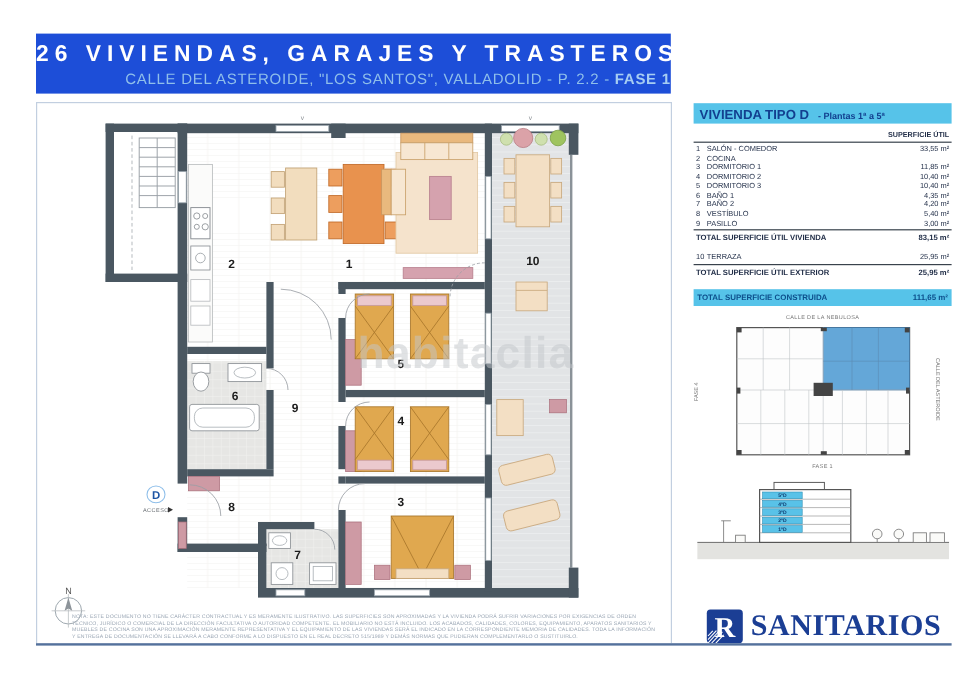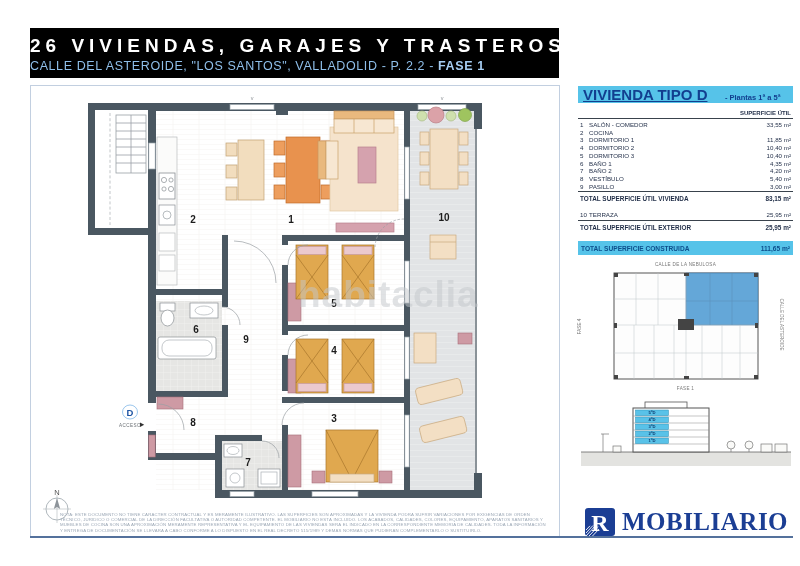--- a/index.html
+++ b/index.html
@@ -1,41 +1,41 @@
 <!DOCTYPE html>
 <html><head>
 <meta charset="utf-8">
 <style>
   html,body{margin:0;padding:0;background:#fff;}
   .page{position:relative;width:800px;height:566px;background:#ffffff;overflow:hidden;
         font-family:"Liberation Sans",sans-serif;}
 
   
-  .header{position:absolute;left:30px;top:28px;width:529px;height:50px;background:#000000;
-          text-align:left;color:#fff;}
+  .header{position:absolute;left:30px;top:28px;width:529px;height:50px;background:#1d4ed8;
+          text-align:right;color:#fff;}
   .header .title{font-size:19px;font-weight:bold;letter-spacing:5px;padding-top:7px;white-space:nowrap;}
   .header .subtitle{font-size:12.5px;color:#8FBFEA;letter-spacing:.6px;margin-top:2px;white-space:nowrap;}
   .header .subtitle .phase{font-weight:bold;color:#A6CDF2;}
 
   
   .plan-frame{position:absolute;left:30px;top:85px;width:528px;height:450px;
               border:1px solid #c2cfe0;border-bottom:none;}
   .bottom-line{position:absolute;left:30px;top:536px;width:763px;height:2px;background:#54719C;}
   .plan-svg{position:absolute;left:30px;top:85px;}
 
   
   .disclaimer{position:absolute;left:60px;top:512px;width:676px;font-size:6px;line-height:1.25;
               color:#9AA6B4;transform:scale(0.72);transform-origin:0 0;letter-spacing:.2px;}
 
   
   .sidebar{position:absolute;left:578px;top:86px;width:215px;color:#1f2c46;}
   .s-title{height:17px;line-height:17px;background:#56C3E9;color:#123F8F;padding-left:5px;
            white-space:nowrap;}
-  .s-title .t1{font-size:15px;font-weight:bold;text-decoration:underline;}
-  .s-title .t2{font-size:7.5px;font-weight:bold;margin-left:13px;}
+  .s-title .t1{font-size:11px;font-weight:bold;}
+  .s-title .t2{font-size:7.5px;font-weight:bold;margin-left:3px;}
   .s-colhead{text-align:right;font-size:6px;font-weight:bold;padding:7px 2px 2px 2px;
              border-bottom:1.3px solid #39424c;}
   .s-rows{padding:2px 2px 1px 2px;}
   .s-row{display:flex;font-size:6.2px;line-height:7.7px;}
   .s-row .rn{width:9px;}
   .s-row .rl{flex:1;}
   .s-total,.s-total2{display:flex;font-size:6.4px;font-weight:bold;padding:2.5px 2px;
                      border-top:1.3px solid #39424c;}
   .s-total .rl,.s-total2 .rl{flex:1;}
   .s-sub{display:flex;font-size:6.2px;padding:1px 2px 2px 2px;margin-top:6px;}
@@ -451,19 +451,19 @@
       <rect x="2" y="3" width="30" height="28" rx="3" fill="#1B3E94"></rect>
       <text x="17" y="26" font-family="Liberation Serif, serif" font-size="24" font-weight="bold" fill="#ffffff" text-anchor="middle">R</text>
       <g stroke="#ffffff" stroke-width="0.9">
         <path d="M3 31 L13 20"></path>
           <path d="M3 28 L10 20.5"></path>
           <path d="M3 25 L7 20.8"></path>
         <path d="M6 31 L15 21.5"></path>
           <path d="M9.5 31 L16 24"></path>
       </g>
     </svg>
-    <span class="logo-text">MOBILIARIO</span>
+    <span class="logo-text">SANITARIOS</span>
   </div>
 
   <div class="disclaimer">NOTA: ESTE DOCUMENTO NO TIENE CARÁCTER CONTRACTUAL Y ES MERAMENTE ILUSTRATIVO. LAS SUPERFICIES SON APROXIMADAS Y LA VIVIENDA PODRÁ SUFRIR VARIACIONES POR EXIGENCIAS DE ORDEN TÉCNICO, JURÍDICO O COMERCIAL DE LA DIRECCIÓN FACULTATIVA O AUTORIDAD COMPETENTE. EL MOBILIARIO NO ESTÁ INCLUIDO. LOS ACABADOS, CALIDADES, COLORES, EQUIPAMIENTO, APARATOS SANITARIOS Y MUEBLES DE COCINA SON UNA APROXIMACIÓN MERAMENTE REPRESENTATIVA Y EL EQUIPAMIENTO DE LAS VIVIENDAS SERÁ EL INDICADO EN LA CORRESPONDIENTE MEMORIA DE CALIDADES. TODA LA INFORMACIÓN Y ENTREGA DE DOCUMENTACIÓN SE LLEVARÁ A CABO CONFORME A LO DISPUESTO EN EL REAL DECRETO 515/1989 Y DEMÁS NORMAS QUE PUDIERAN COMPLEMENTARLO O SUSTITUIRLO.</div>
   <div class="bottom-line"></div>
 
 </div>
 
 </body></html>

